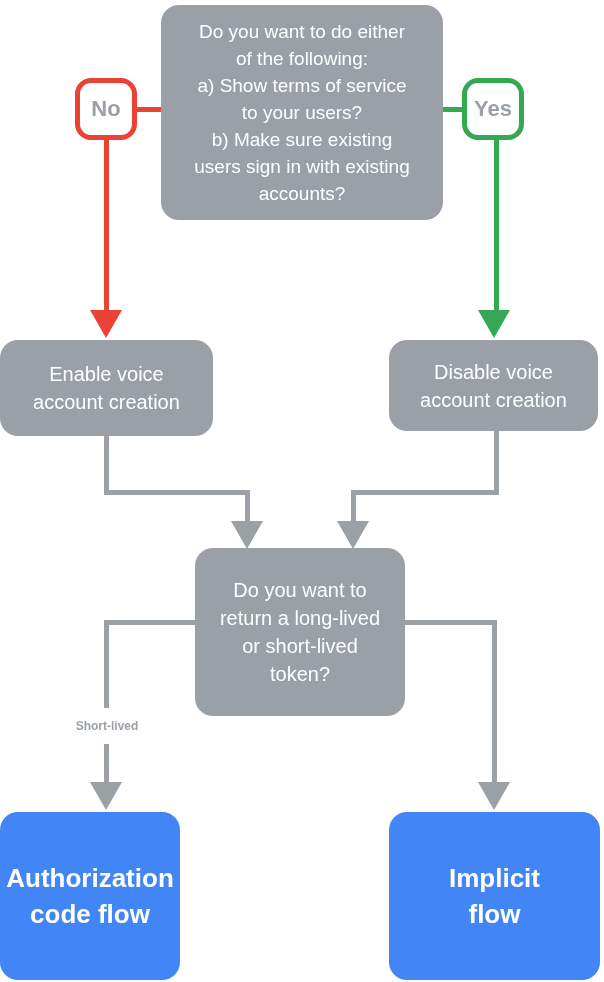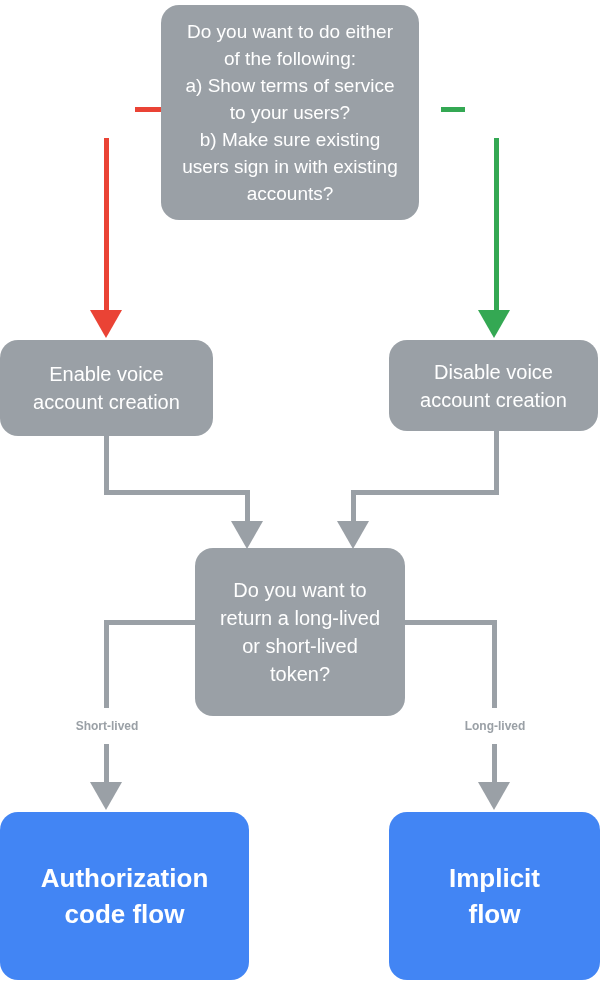--- a/index.html
+++ b/index.html
@@ -23,25 +23,25 @@
     display:flex;align-items:center;justify-content:center;
     text-align:center;
     border-radius:18px;
     color:#fff;
     white-space:pre-line;
     box-sizing:border-box;
     z-index:1;
   }
   .node.gray{background:var(--node-gray);}
   .node.blue{background:var(--outcome-blue);font-weight:bold;font-size:26px;line-height:36px;}
-  .node-start{left:161px;top:5px;width:258px;height:215px;font-size:19px;line-height:27px;}
+  .node-start{left:161px;top:5px;width:282px;height:215px;font-size:19px;line-height:27px;}
   .node-enable{left:0;top:340px;width:213px;height:96px;font-size:20px;line-height:28px;}
   .node-disable{left:389px;top:340px;width:209px;height:91px;font-size:20px;line-height:28px;}
   .node-token{left:195px;top:548px;width:210px;height:168px;font-size:20px;line-height:28px;}
-  .node-auth{left:0;top:812px;width:249px;height:168px;}
+  .node-auth{left:0;top:812px;width:180px;height:168px;}
   .node-implicit{left:389px;top:812px;width:211px;height:168px;}
 
   .badge{
     position:absolute;
     width:62px;height:62px;
     box-sizing:border-box;
     background:#fff;
     border-radius:16px;
     display:flex;align-items:center;justify-content:center;
     font-size:22px;font-weight:bold;
@@ -114,43 +114,46 @@
   <div class="node gray node-start">
     <span>Do you want to do either
 of the following:
 a) Show terms of service
 to your users?
 b) Make sure existing
 users sign in with existing
 accounts?</span>
   </div>
 
+  <div class="badge badge-no">
+    <span>No</span>
+  </div>
+  <div class="badge badge-yes">
+    <span>Yes</span>
+  </div>
 
   <div class="node gray node-enable">
     <span>Enable voice
 account creation</span>
   </div>
   <div class="node gray node-disable">
     <span>Disable voice
 account creation</span>
   </div>
 
   <div class="node gray node-token">
     <span>Do you want to
 return a long-lived
 or short-lived
 token?</span>
   </div>
 
   <div class="edge-label label-short">
     <span>Short-lived</span>
   </div>
-  <div class="edge-label label-long">
-    <span>Long-lived</span>
-  </div>
 
   <div class="node blue node-auth">
     <span>Authorization
 code flow</span>
   </div>
   <div class="node blue node-implicit">
     <span>Implicit
 flow</span>
   </div>
 

